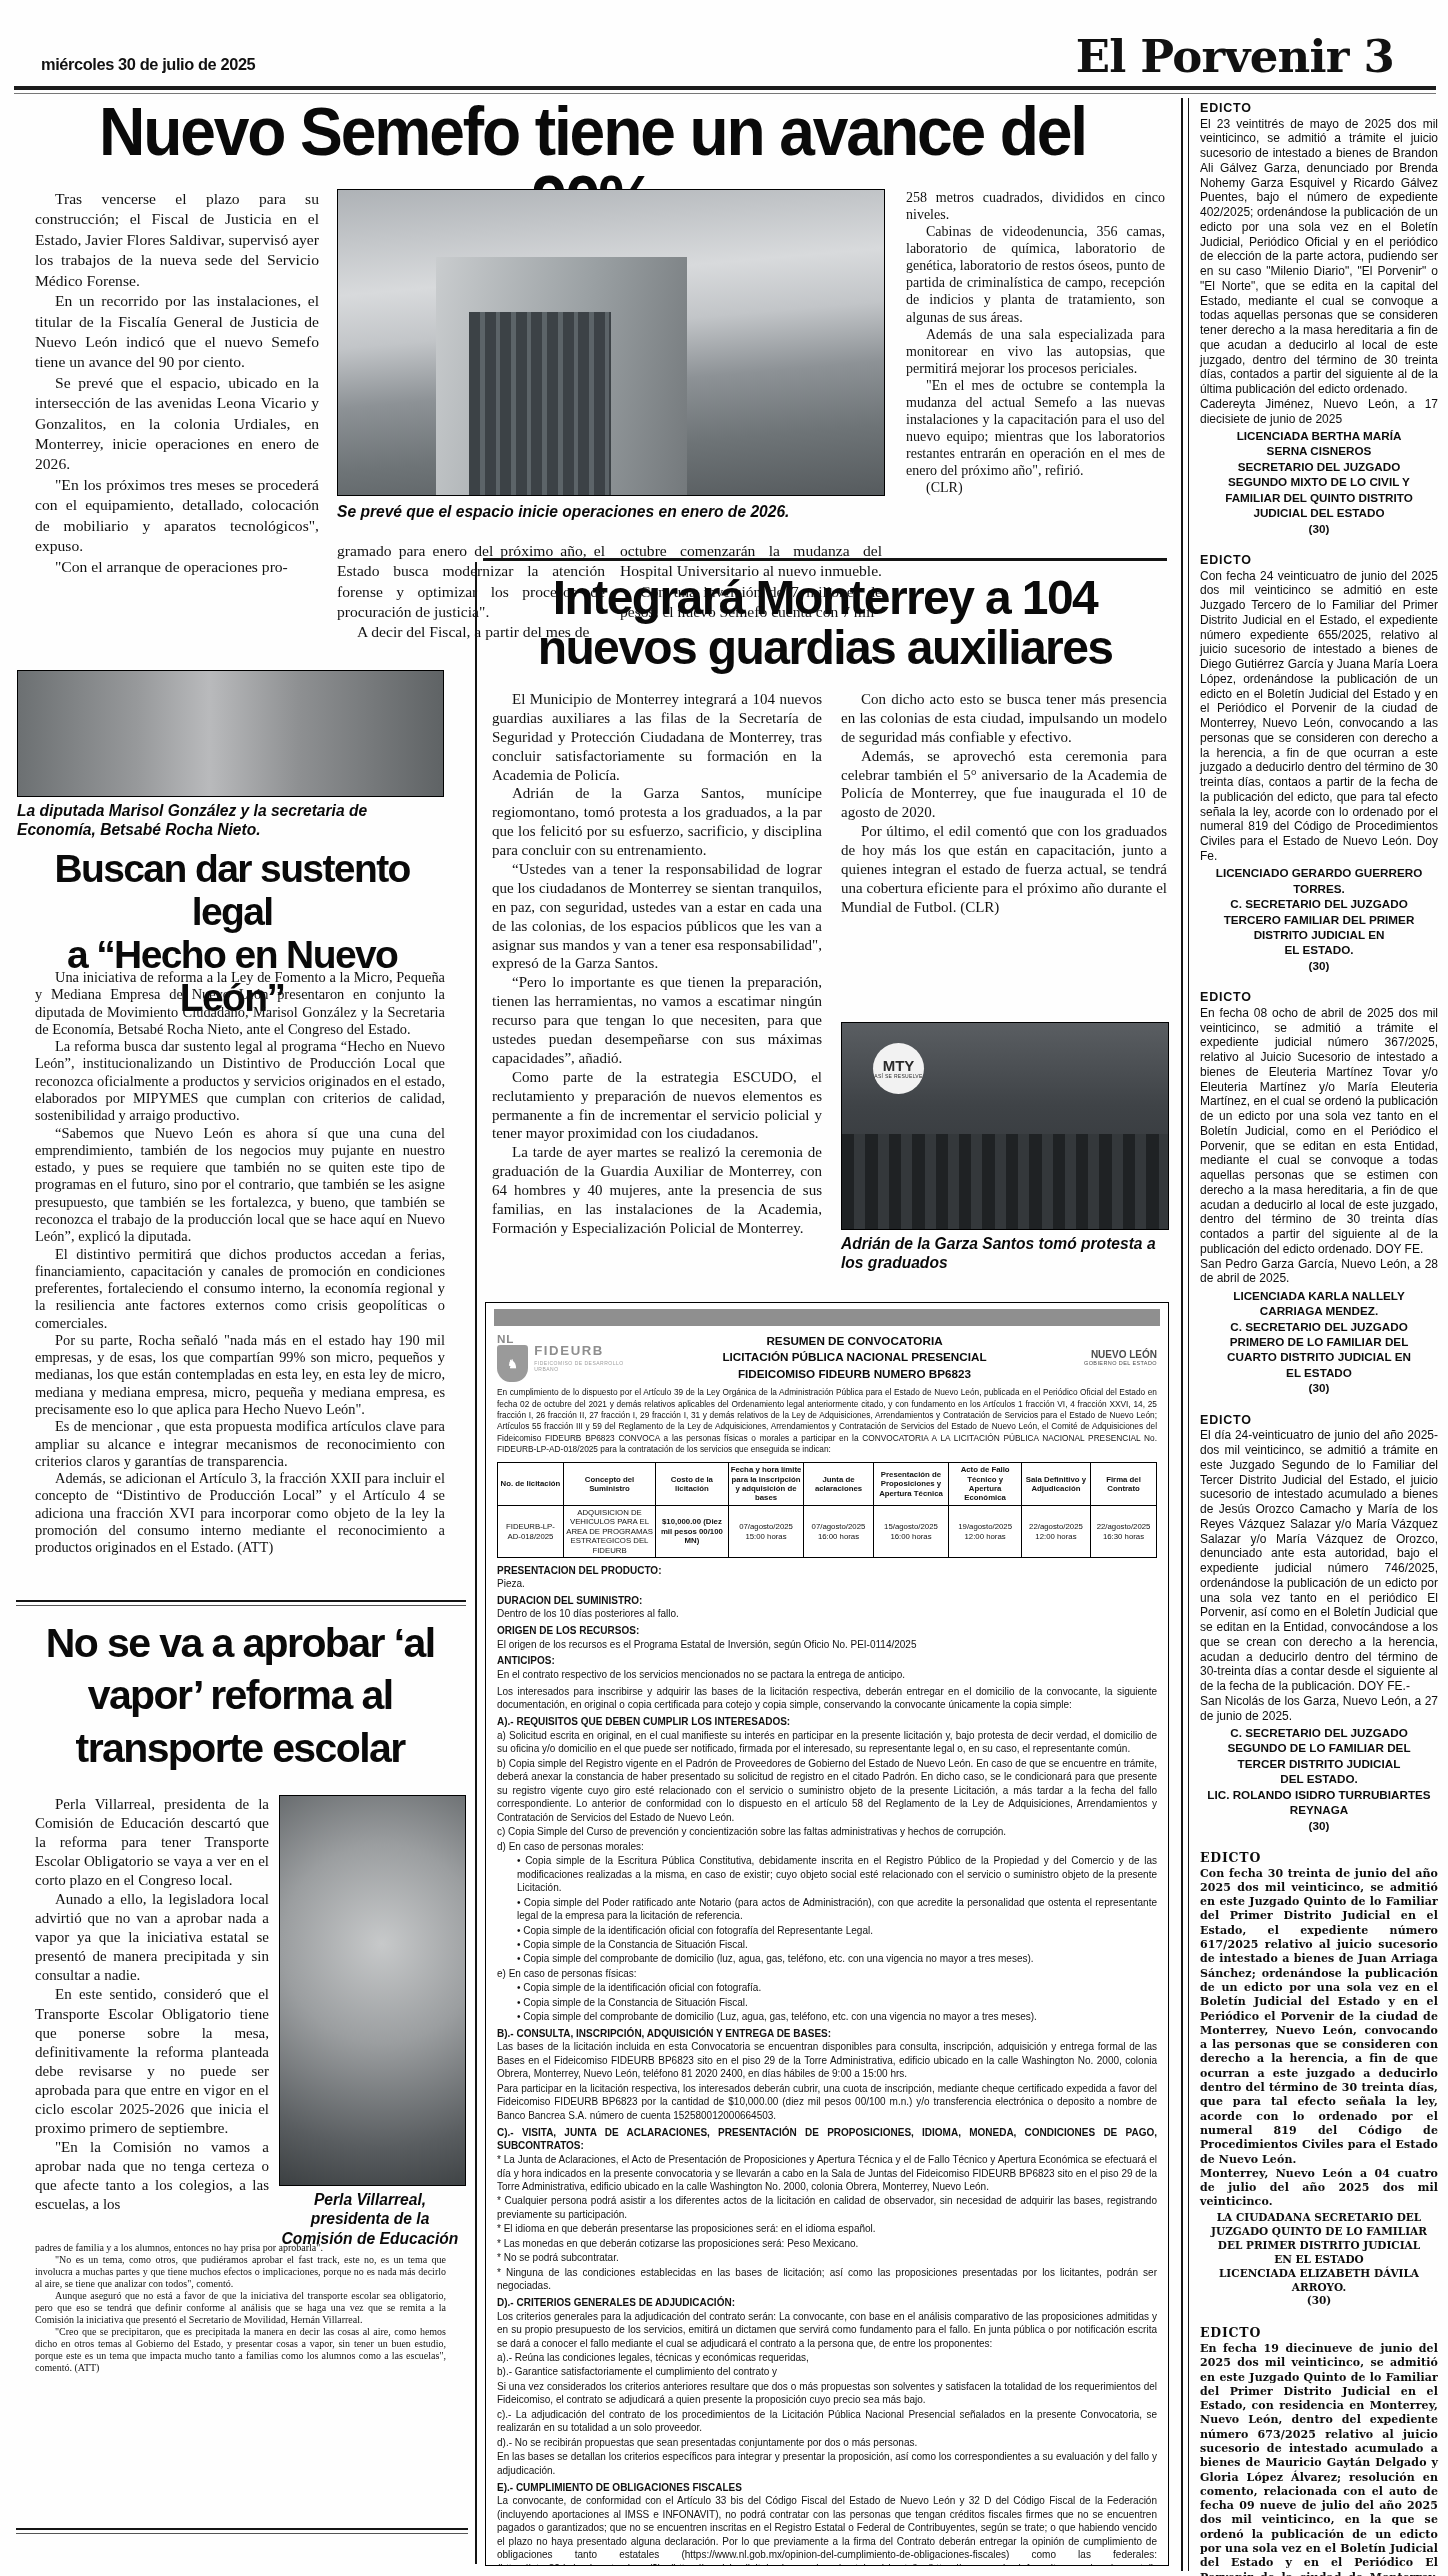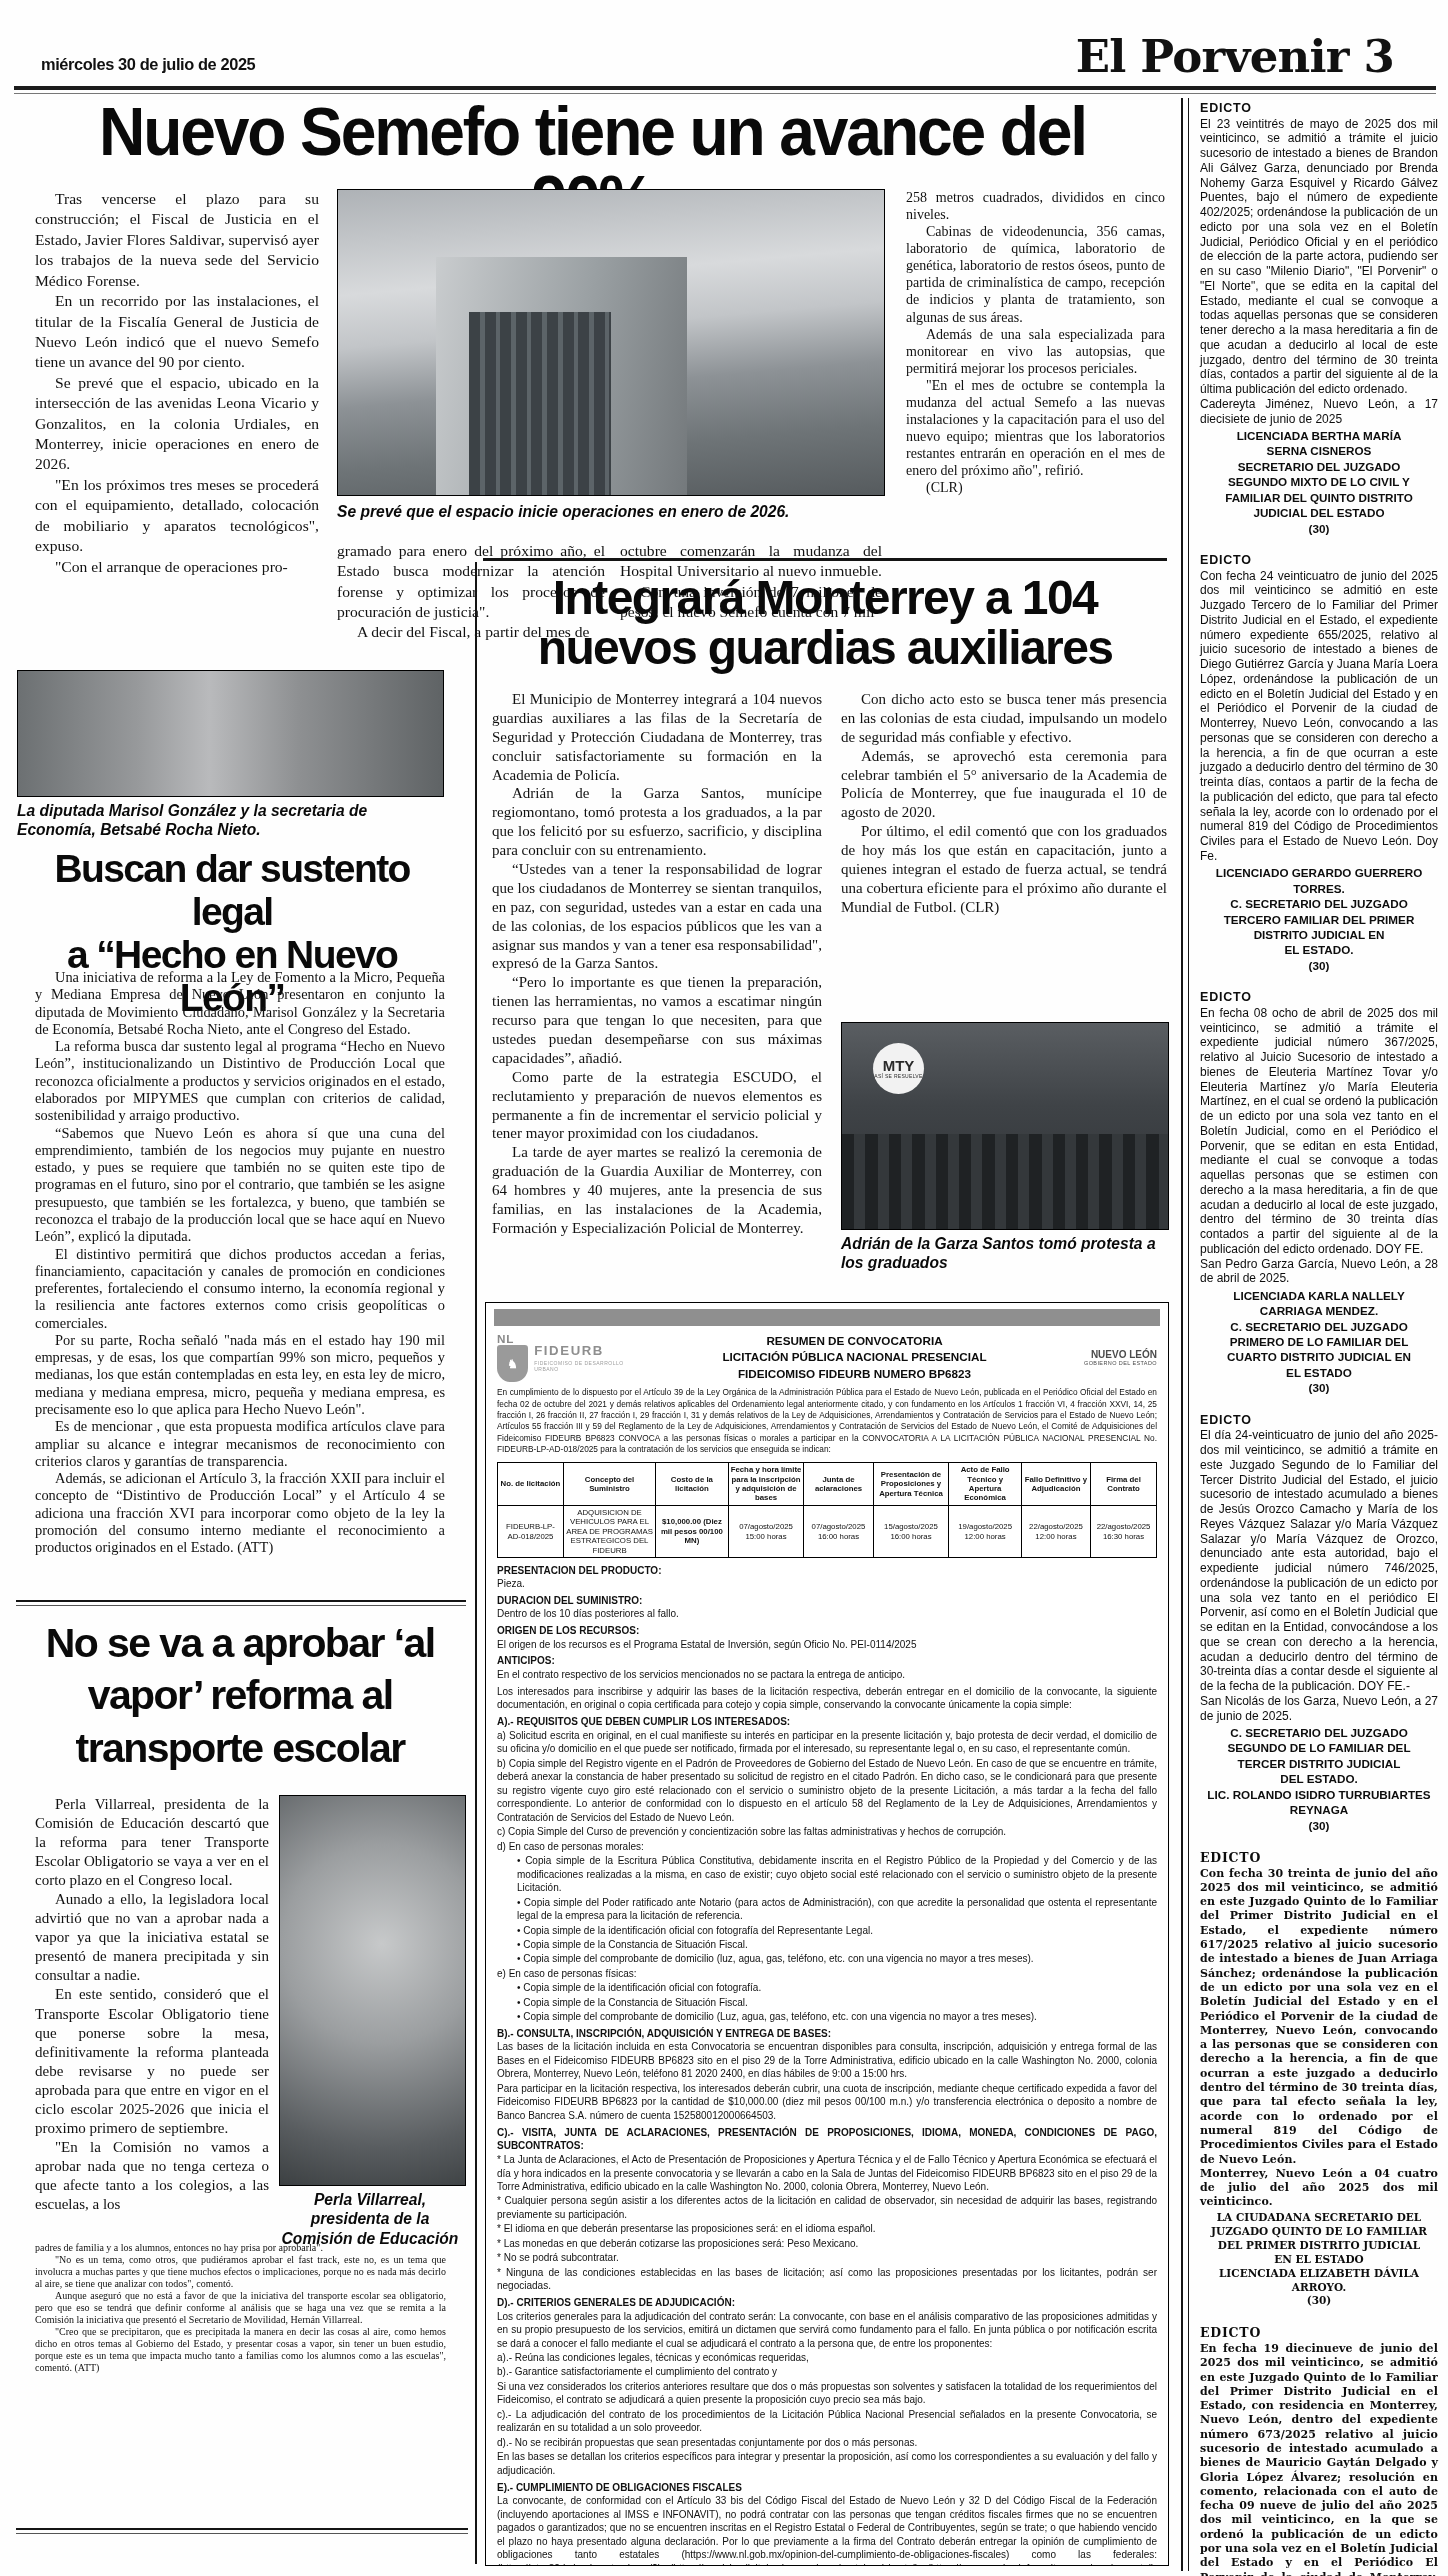--- a/index.html
+++ b/index.html
@@ -245,21 +245,21 @@
         </colgroup>
       <tbody>
           <tr>
         <th>No. de licitación</th>
         <th>Concepto del Suministro</th>
         <th>Costo de la licitación</th>
         <th>Fecha y hora límite para la inscripción y adquisición de bases</th>
         <th>Junta de aclaraciones</th>
         <th>Presentación de Proposiciones y Apertura Técnica</th>
         <th>Acto de Fallo Técnico y Apertura Económica</th>
-        <th>Fallo Definitivo y Adjudicación</th>
+        <th>Sala Definitivo y Adjudicación</th>
         <th>Firma del Contrato</th>
       </tr>
       <tr>
         <td>FIDEURB-LP-AD-018/2025</td>
         <td>ADQUISICION DE VEHICULOS PARA EL AREA DE PROGRAMAS ESTRATEGICOS DEL FIDEURB</td>
         <td class="money">$10,000.00 (Diez mil pesos 00/100 MN)</td>
         <td>07/agosto/2025 15:00 horas</td>
         <td>07/agosto/2025 16:00 horas</td>
         <td>15/agosto/2025 16:00 horas</td>
         <td>19/agosto/2025 12:00 horas</td>
@@ -299,21 +299,21 @@
           <p class="bullet">• Copia simple de la identificación oficial con fotografía.</p>
           <p class="bullet">• Copia simple de la Constancia de Situación Fiscal.</p>
           <p class="bullet">• Copia simple del comprobante de domicilio (Luz, agua, gas, teléfono, etc. con una vigencia no mayor a tres meses).</p>
         </div></div>
     <div class="co-sec"><span class="sh">B).- CONSULTA, INSCRIPCIÓN, ADQUISICIÓN Y ENTREGA DE BASES:</span><div>
           <p>Las bases de la licitación incluida en esta Convocatoria se encuentran disponibles para consulta, inscripción, adquisición y entrega formal de las Bases en el Fideicomiso FIDEURB BP6823 sito en el piso 29 de la Torre Administrativa, edificio ubicado en la calle Washington No. 2000, colonia Obrera, Monterrey, Nuevo León, teléfono 81 2020 2400, en días hábiles de 9:00 a 15:00 hrs.</p>
           <p>Para participar en la licitación respectiva, los interesados deberán cubrir, una cuota de inscripción, mediante cheque certificado expedida a favor del Fideicomiso FIDEURB BP6823 por la cantidad de $10,000.00 (diez mil pesos 00/100 m.n.) y/o transferencia electrónica o deposito a nombre de Banco Bancrea S.A. número de cuenta 152580012000664503.</p>
         </div></div>
     <div class="co-sec"><span class="sh">C).- VISITA, JUNTA DE ACLARACIONES, PRESENTACIÓN DE PROPOSICIONES, IDIOMA, MONEDA, CONDICIONES DE PAGO, SUBCONTRATOS:</span><div>
           <p>* La Junta de Aclaraciones, el Acto de Presentación de Proposiciones y Apertura Técnica y el de Fallo Técnico y Apertura Económica se efectuará el día y hora indicados en la presente convocatoria y se llevarán a cabo en la Sala de Juntas del Fideicomiso FIDEURB BP6823 sito en el piso 29 de la Torre Administrativa, edificio ubicado en la calle Washington No. 2000, colonia Obrera, Monterrey, Nuevo León.</p>
-          <p>* Cualquier persona según asistir a los diferentes actos de la licitación en calidad de observador, sin necesidad de adquirir las bases, registrando previamente su participación.</p>
+          <p>* Cualquier persona podrá asistir a los diferentes actos de la licitación en calidad de observador, sin necesidad de adquirir las bases, registrando previamente su participación.</p>
           <p>* El idioma en que deberán presentarse las proposiciones será: en el idioma español.</p>
           <p>* Las monedas en que deberán cotizarse las proposiciones será: Peso Mexicano.</p>
           <p>* No se podrá subcontratar.</p>
           <p>* Ninguna de las condiciones establecidas en las bases de licitación; así como las proposiciones presentadas por los licitantes, podrán ser negociadas.</p>
         </div></div>
     <div class="co-sec"><span class="sh">D).- CRITERIOS GENERALES DE ADJUDICACIÓN:</span><div>
           <p>Los criterios generales para la adjudicación del contrato serán: La convocante, con base en el análisis comparativo de las proposiciones admitidas y en su propio presupuesto de los servicios, emitirá un dictamen que servirá como fundamento para el fallo. En junta pública o por notificación escrita se dará a conocer el fallo mediante el cual se adjudicará el contrato a la persona que, de entre los proponentes:</p>
           <p>a).- Reúna las condiciones legales, técnicas y económicas requeridas,</p>
           <p>b).- Garantice satisfactoriamente el cumplimiento del contrato y</p>
           <p>Si una vez considerados los criterios anteriores resultare que dos o más propuestas son solventes y satisfacen la totalidad de los requerimientos del Fideicomiso, el contrato se adjudicará a quien presente la proposición cuyo precio sea más bajo.</p>

